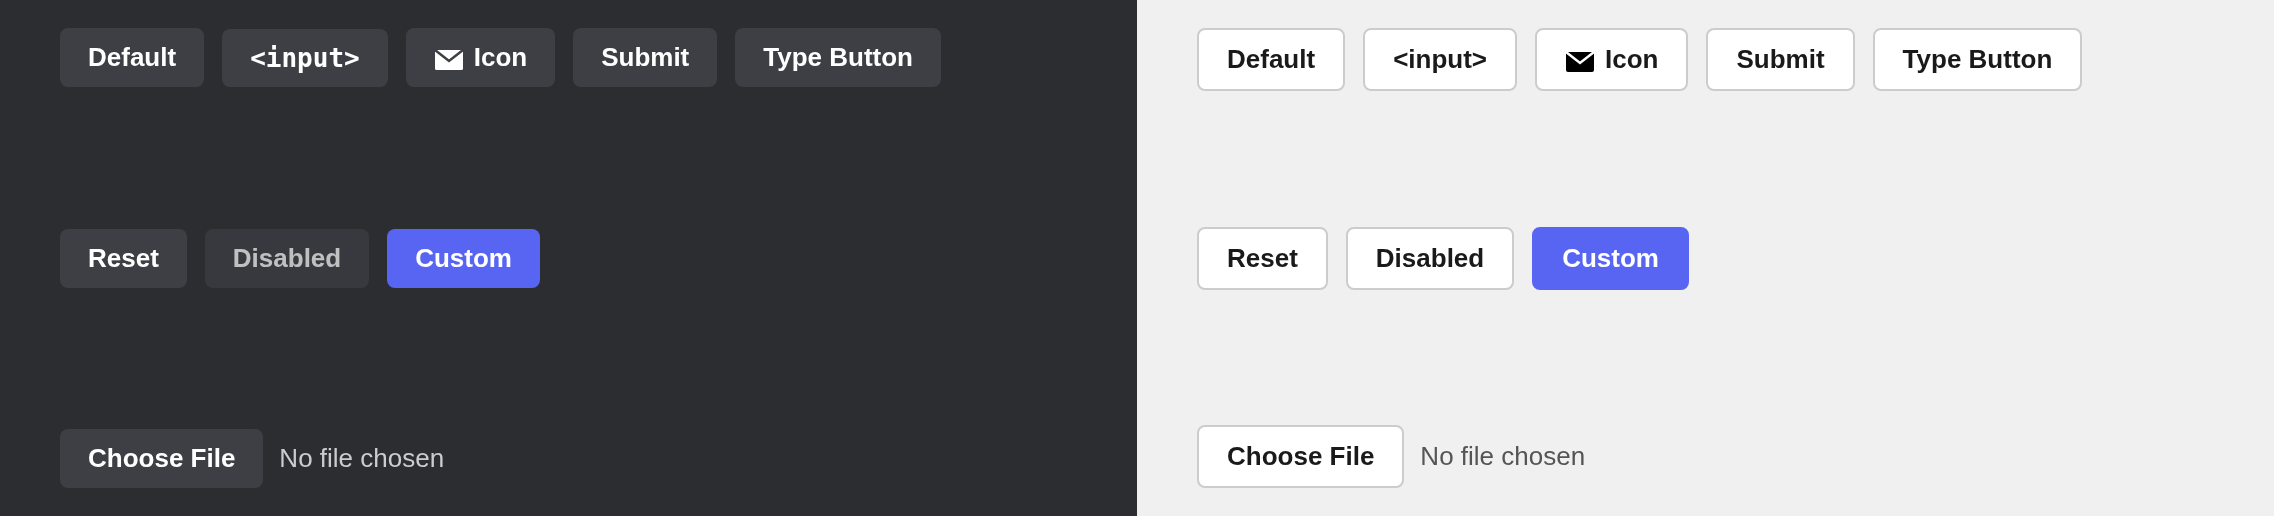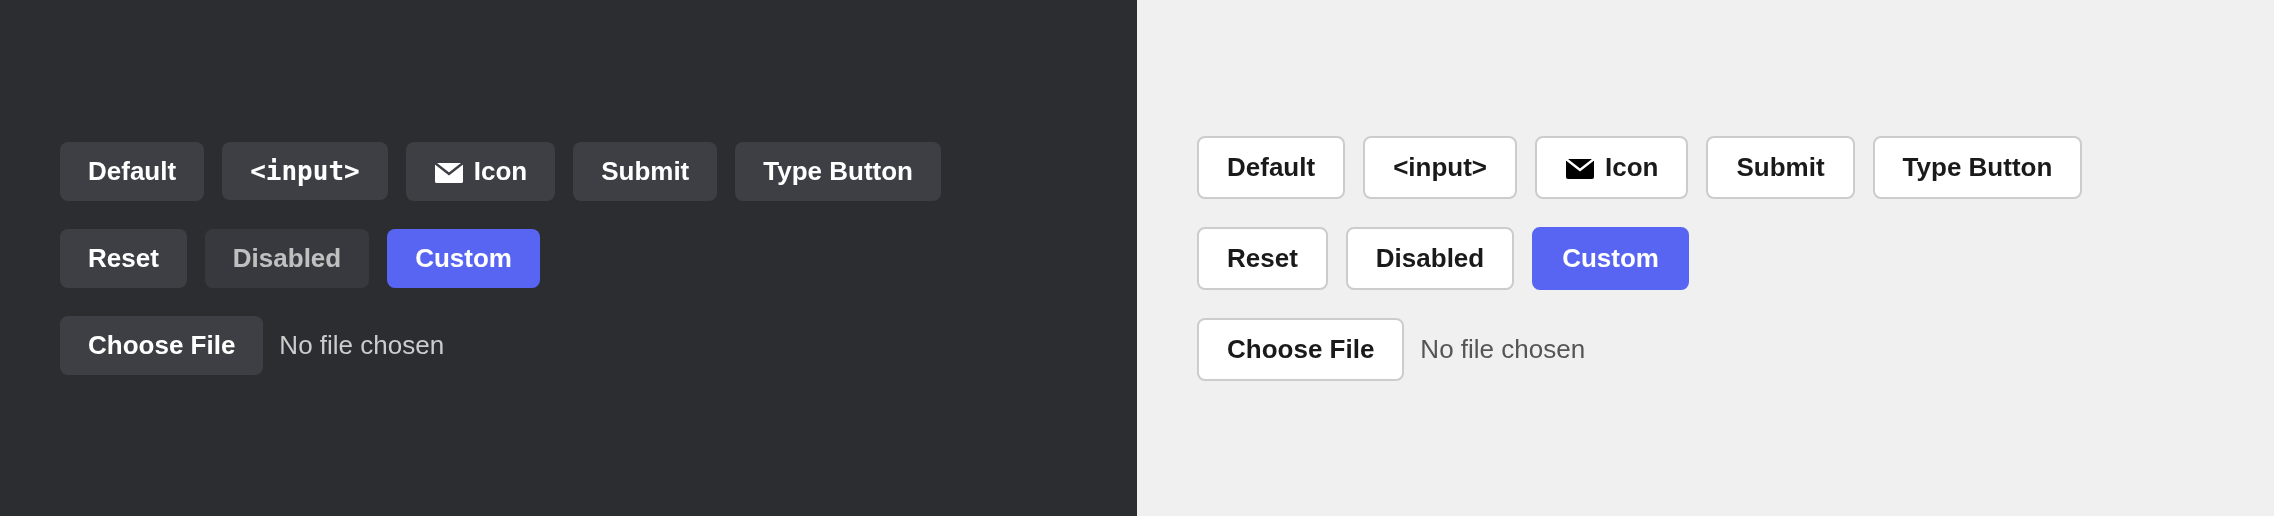--- a/index.html
+++ b/index.html
@@ -8,23 +8,23 @@
       display: flex;
       width: 2274px;
       height: 516px;
       font-family: -apple-system, BlinkMacSystemFont, "Segoe UI", sans-serif;
       overflow: hidden;
     }
 
     .panel {
       display: flex;
       flex-direction: column;
-      justify-content: center;
+      justify-content: space-between;
       align-items: flex-start;
-      padding: 40px 60px;
+      padding: 28px 60px;
       gap: 28px;
       flex: 1;
     }
 
     .panel.dark {
       background-color: #2b2d31;
     }
 
     .panel.light {
       background-color: #f0f0f0;

